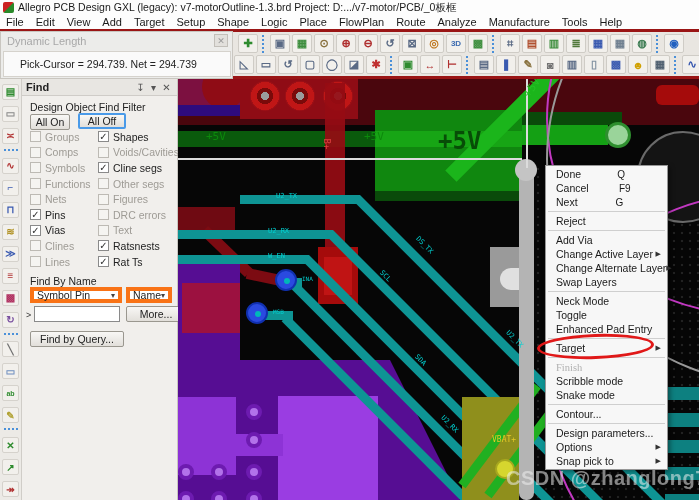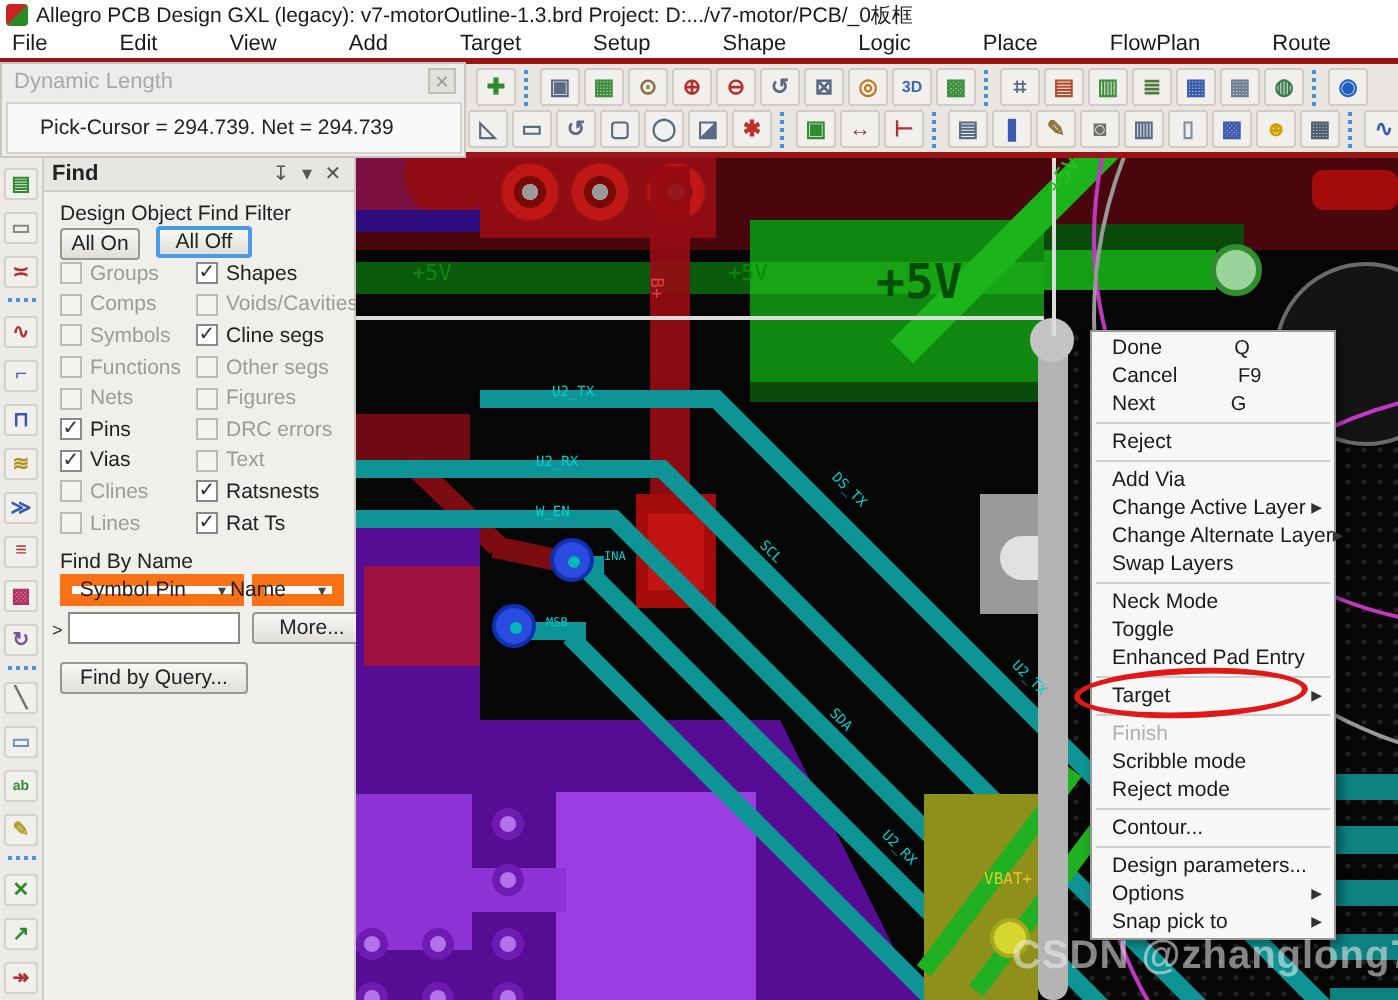--- a/index.html
+++ b/index.html
@@ -2,21 +2,21 @@
 <html><head>
 <meta charset="utf-8">
 <style>
   html,body{margin:0;padding:0;background:#888;}
   .win{position:relative;width:699px;height:500px;background:#f0eeea;font-family:"Liberation Sans",sans-serif;overflow:hidden;}
   .win *{box-sizing:border-box;}
 
   
   .titlebar{position:absolute;left:0;top:0;width:699px;height:15px;background:#fdfdfd;display:flex;align-items:center;gap:4px;padding:0 3px;font-size:10.5px;color:#1a1a1a;white-space:nowrap;}
   .appico{width:11px;height:11px;flex:0 0 11px;background:linear-gradient(135deg,#cc2222 48%,#2a8a2a 52%);border-radius:2px;}
-  .menubar{position:absolute;left:0;top:15px;width:699px;height:14px;background:#fdfdfd;display:flex;align-items:center;font-size:11px;color:#1a1a1a;gap:24px;}
+  .menubar{position:absolute;left:0;top:15px;width:699px;height:14px;background:#fdfdfd;display:flex;align-items:center;font-size:11px;color:#1a1a1a;}
   .menubar span{padding:0 6px;}
   .redline{position:absolute;left:0;width:699px;height:3px;background:#9a1515;}
   .r1{top:29px}.r2{top:76px}
 
   
   .toolwrap{position:absolute;left:0;top:32px;width:699px;height:44px;background:#e9e6e1;}
   .tbrow{position:absolute;display:flex;align-items:center;height:21px;}
   .tb1{left:237px;top:1px;}
   .tb2{left:233px;top:22px;}
   .tbi{width:20px;height:19px;margin:0 1px;background:#f2f0ec;border:1px solid #cfccc6;border-radius:2px;font-size:11px;display:flex;align-items:center;justify-content:center;font-weight:bold;}
@@ -41,21 +41,21 @@
   .fp-label{position:absolute;left:8px;font-size:10.5px;}
   .fbtn{position:absolute;height:16px;background:linear-gradient(#f8f7f5,#e2dfda);border:1px solid #9a978f;border-radius:2px;font-size:10.5px;display:flex;align-items:center;justify-content:center;}
   .fbtn.focus{border:2px solid #4a9ae8;}
   .cb-col{position:absolute;top:50px;display:flex;flex-direction:column;}
   .cb-left{left:8px;} .cb-right{left:76px;}
   .cb-row{display:flex;align-items:center;height:15.6px;gap:4px;}
   .cbx{width:11px;height:11px;background:#fff;border:1px solid #8a8a8a;font-size:10px;line-height:9px;text-align:center;color:#333;flex:0 0 11px;}
   .cbx.dis{border-color:#bdbab4;background:#f5f4f1;}
   .cb-label{white-space:nowrap;}
   .cb-label.dis{color:#9e9b95;}
-  .fsel{position:absolute;height:16px;background:#fff;border:6px solid #f97316;display:flex;align-items:center;justify-content:flex-end;padding:0 3px;font-size:10.5px;gap:16px;}
+  .fsel{position:absolute;height:16px;background:#fff;border:4px solid #f97316;display:flex;align-items:center;justify-content:space-between;padding:0 3px;font-size:10.5px;}
   .fsel .car{font-size:8px;color:#444;}
   .finput{position:absolute;height:16px;background:#fff;border:1px solid #8a8a8a;}
   .fgt{position:absolute;font-size:9px;color:#333;}
 
   
   .cv{position:absolute;left:178px;top:79px;width:521px;height:421px;background:#060606;overflow:hidden;}
   .cv>div{position:absolute;}
   .topred{left:0;top:0;width:521px;height:46px;background:#4a060d;}
   .topredbr{left:62px;top:0;width:118px;height:40px;background:#8f0c15;}
   .pad-r{width:30px;height:30px;border-radius:50%;top:2px;background:radial-gradient(circle,#9a9a9a 0 4px,#7a0a0a 4px 8px,#c01616 8px 14px,rgba(192,22,22,.3) 14px);}
@@ -132,21 +132,21 @@
   .lb-d1{left:236px;top:162px;font-size:7px;transform:rotate(45deg)}
   .lb-d2{left:201px;top:193px;font-size:7px;transform:rotate(45deg)}
   .lb-d3{left:236px;top:277px;font-size:7px;transform:rotate(45deg)}
   .lb-d4{left:261px;top:341px;font-size:7px;transform:rotate(45deg)}
   .lb-d5{left:326px;top:256px;font-size:7px;transform:rotate(45deg)}
   .lb-vbat{left:314px;top:356px;font-size:8px;color:#e6c926}
 
   
   .ctx{position:absolute;left:545px;top:165px;width:123px;background:#f7f7f7;border:1px solid #979797;box-shadow:2px 2px 5px rgba(0,0,0,.4);z-index:40;font-size:10.5px;padding:1px 0;}
   .cm-item{display:flex;justify-content:space-between;align-items:center;height:14px;padding:0 6px 0 10px;color:#1a1a1a;white-space:nowrap;}
-  .cm-item.disabled{color:#b0b0b0;}
+  .cm-item.disabled{color:#b0b0b0;font-family:Liberation Serif, serif;}
   .cm-sep{border-top:1px solid #cfcfcf;margin:2px 2px;height:0;}
   .cm-right{font-size:10px;color:#1a1a1a;}
   .cm-item.disabled .cm-right{color:#b0b0b0;}
   .cm-arrow{font-size:7px;color:#333;}
 
   .mark-ellipse{position:absolute;left:537px;top:334px;width:117px;height:25px;border:3px solid #e01818;border-radius:50%;transform:rotate(-2deg);z-index:60;}
   .wm{position:absolute;left:506px;top:467px;font-size:20px;font-weight:bold;color:rgba(238,238,238,.55);z-index:70;letter-spacing:.5px;white-space:nowrap;}
 </style>
 </head>
 <body>
@@ -588,21 +588,21 @@
         <span class="cm-arrow"></span>
       </div>
 
       <div class="cm-item">
         <span class="cm-label">Scribble mode</span>
         <span class="cm-right"></span>
         <span class="cm-arrow"></span>
       </div>
 
       <div class="cm-item">
-        <span class="cm-label">Reject mode</span>
+        <span class="cm-label">Snake mode</span>
         <span class="cm-right"></span>
         <span class="cm-arrow"></span>
       </div>
 
       <div class="cm-sep">
         <span class="cm-label"></span>
         <span class="cm-right"></span>
         <span class="cm-arrow"></span>
       </div>
 

